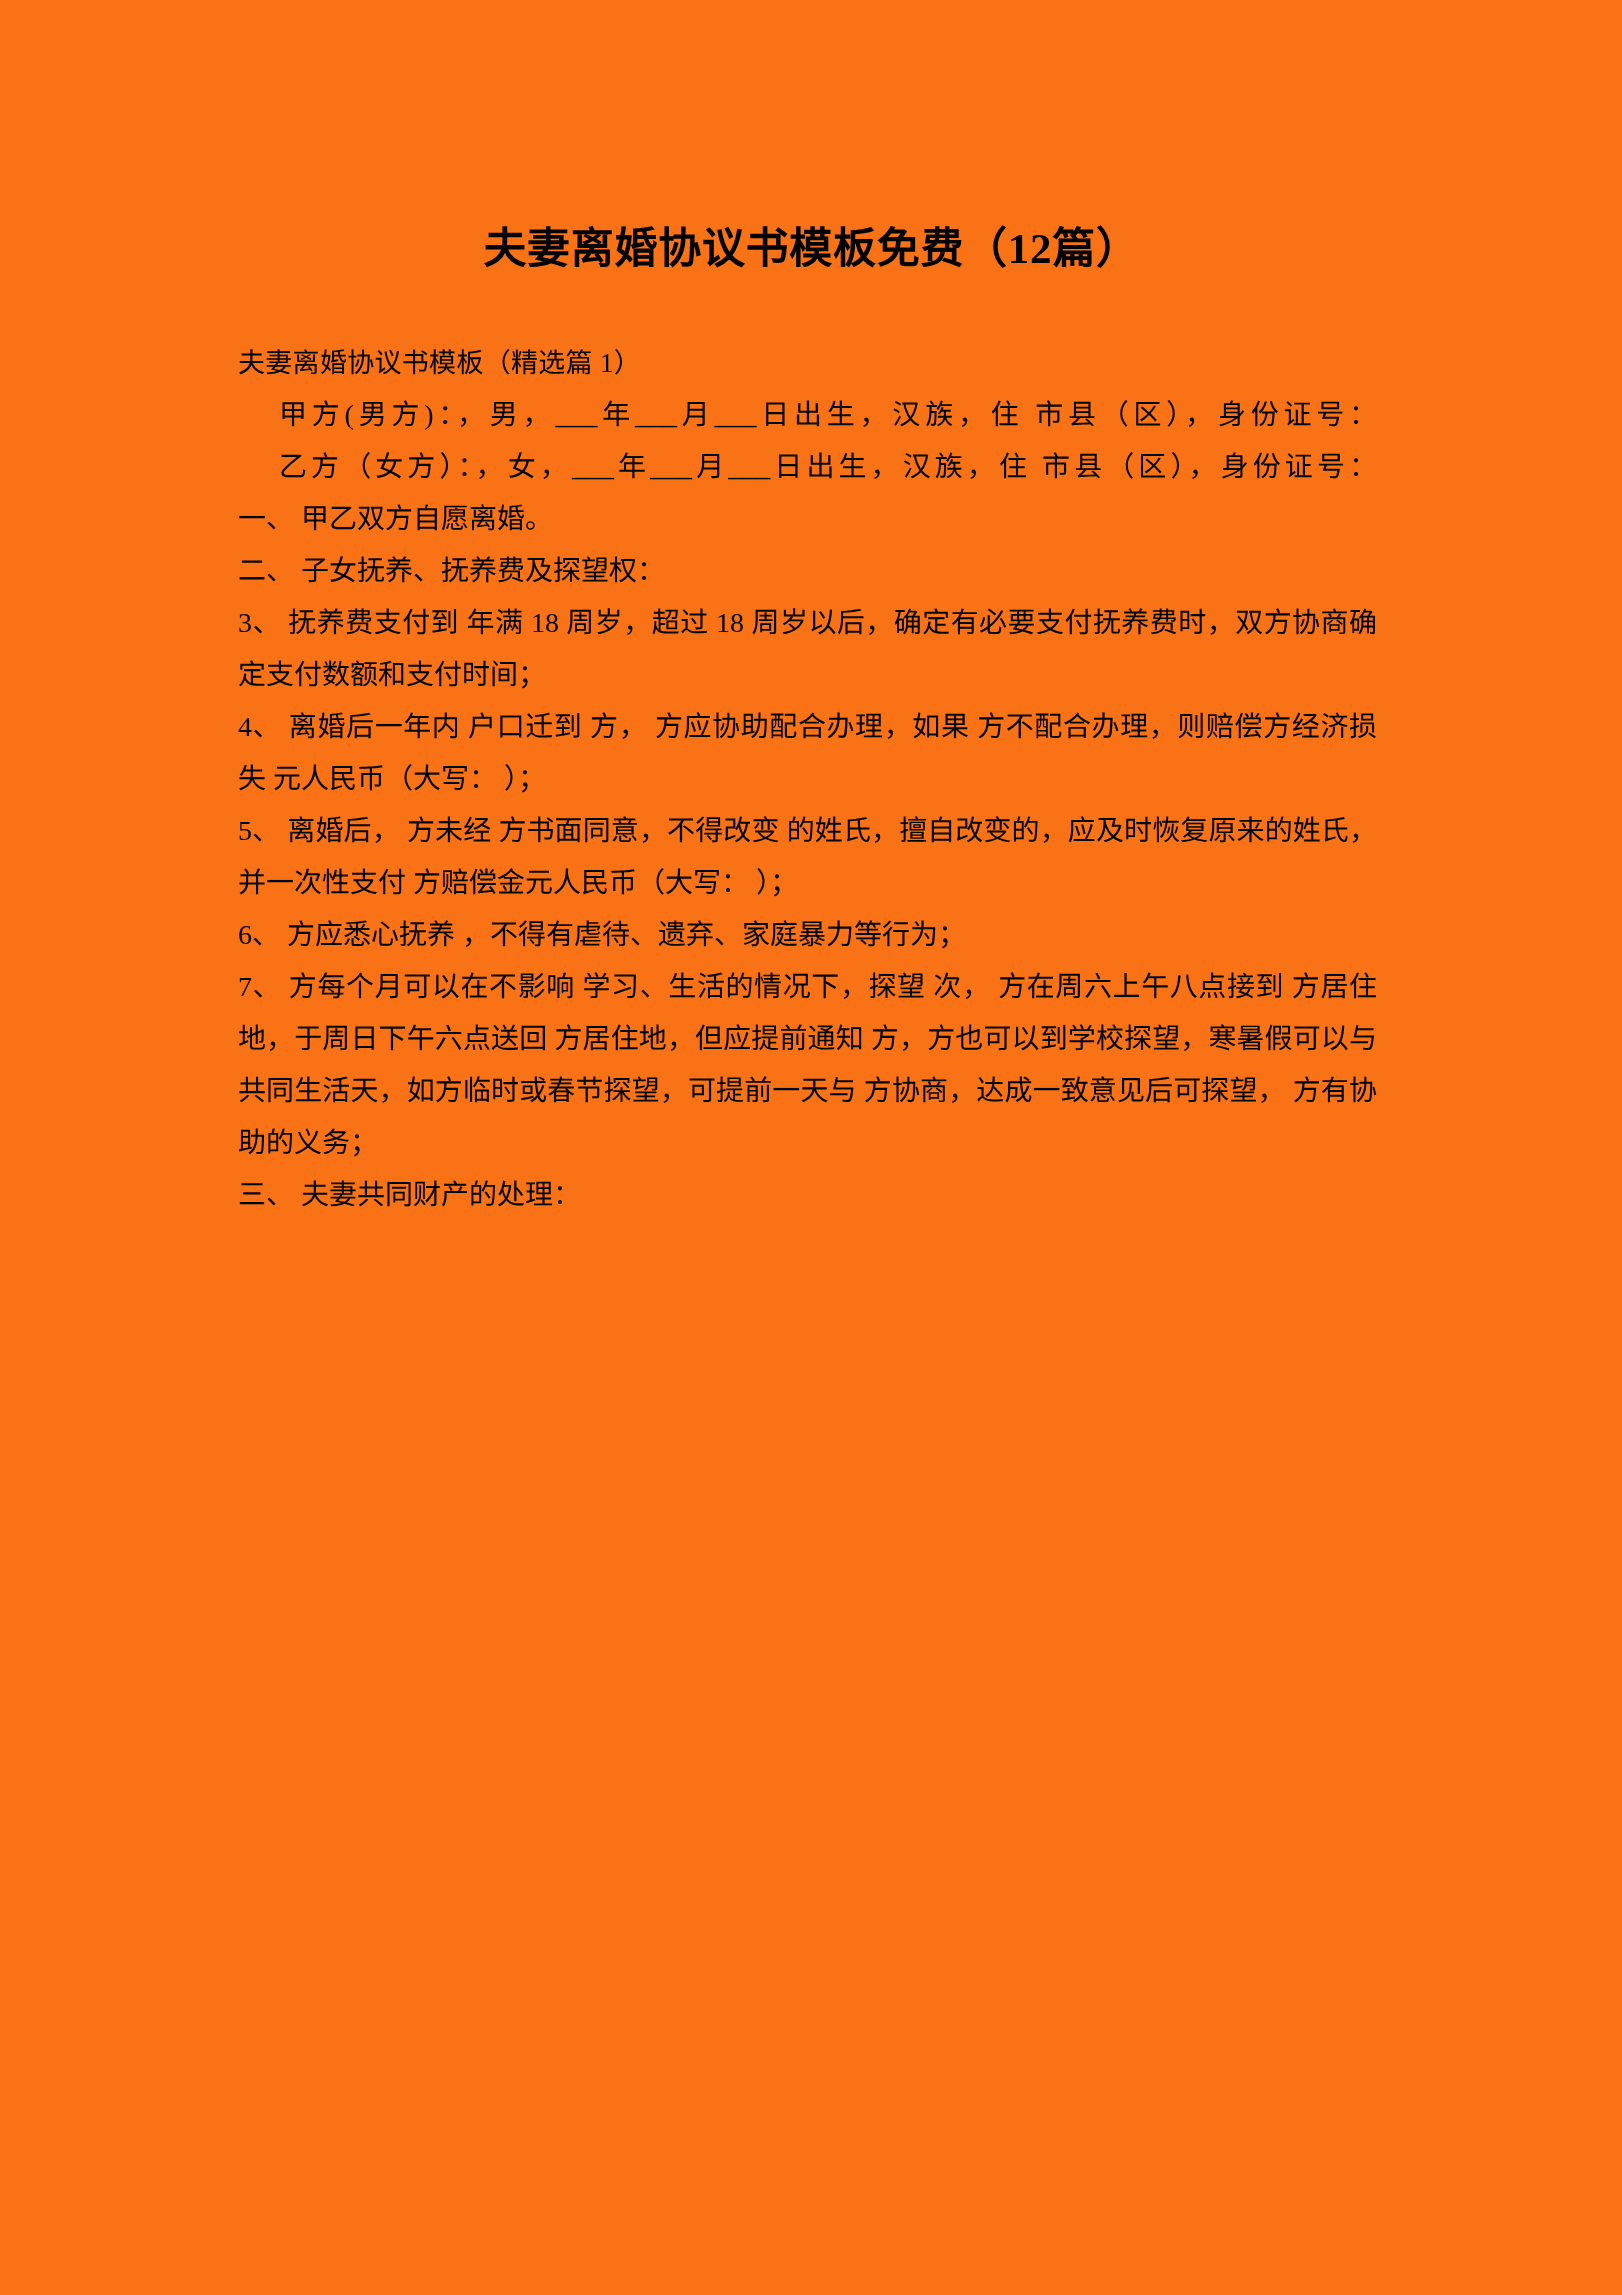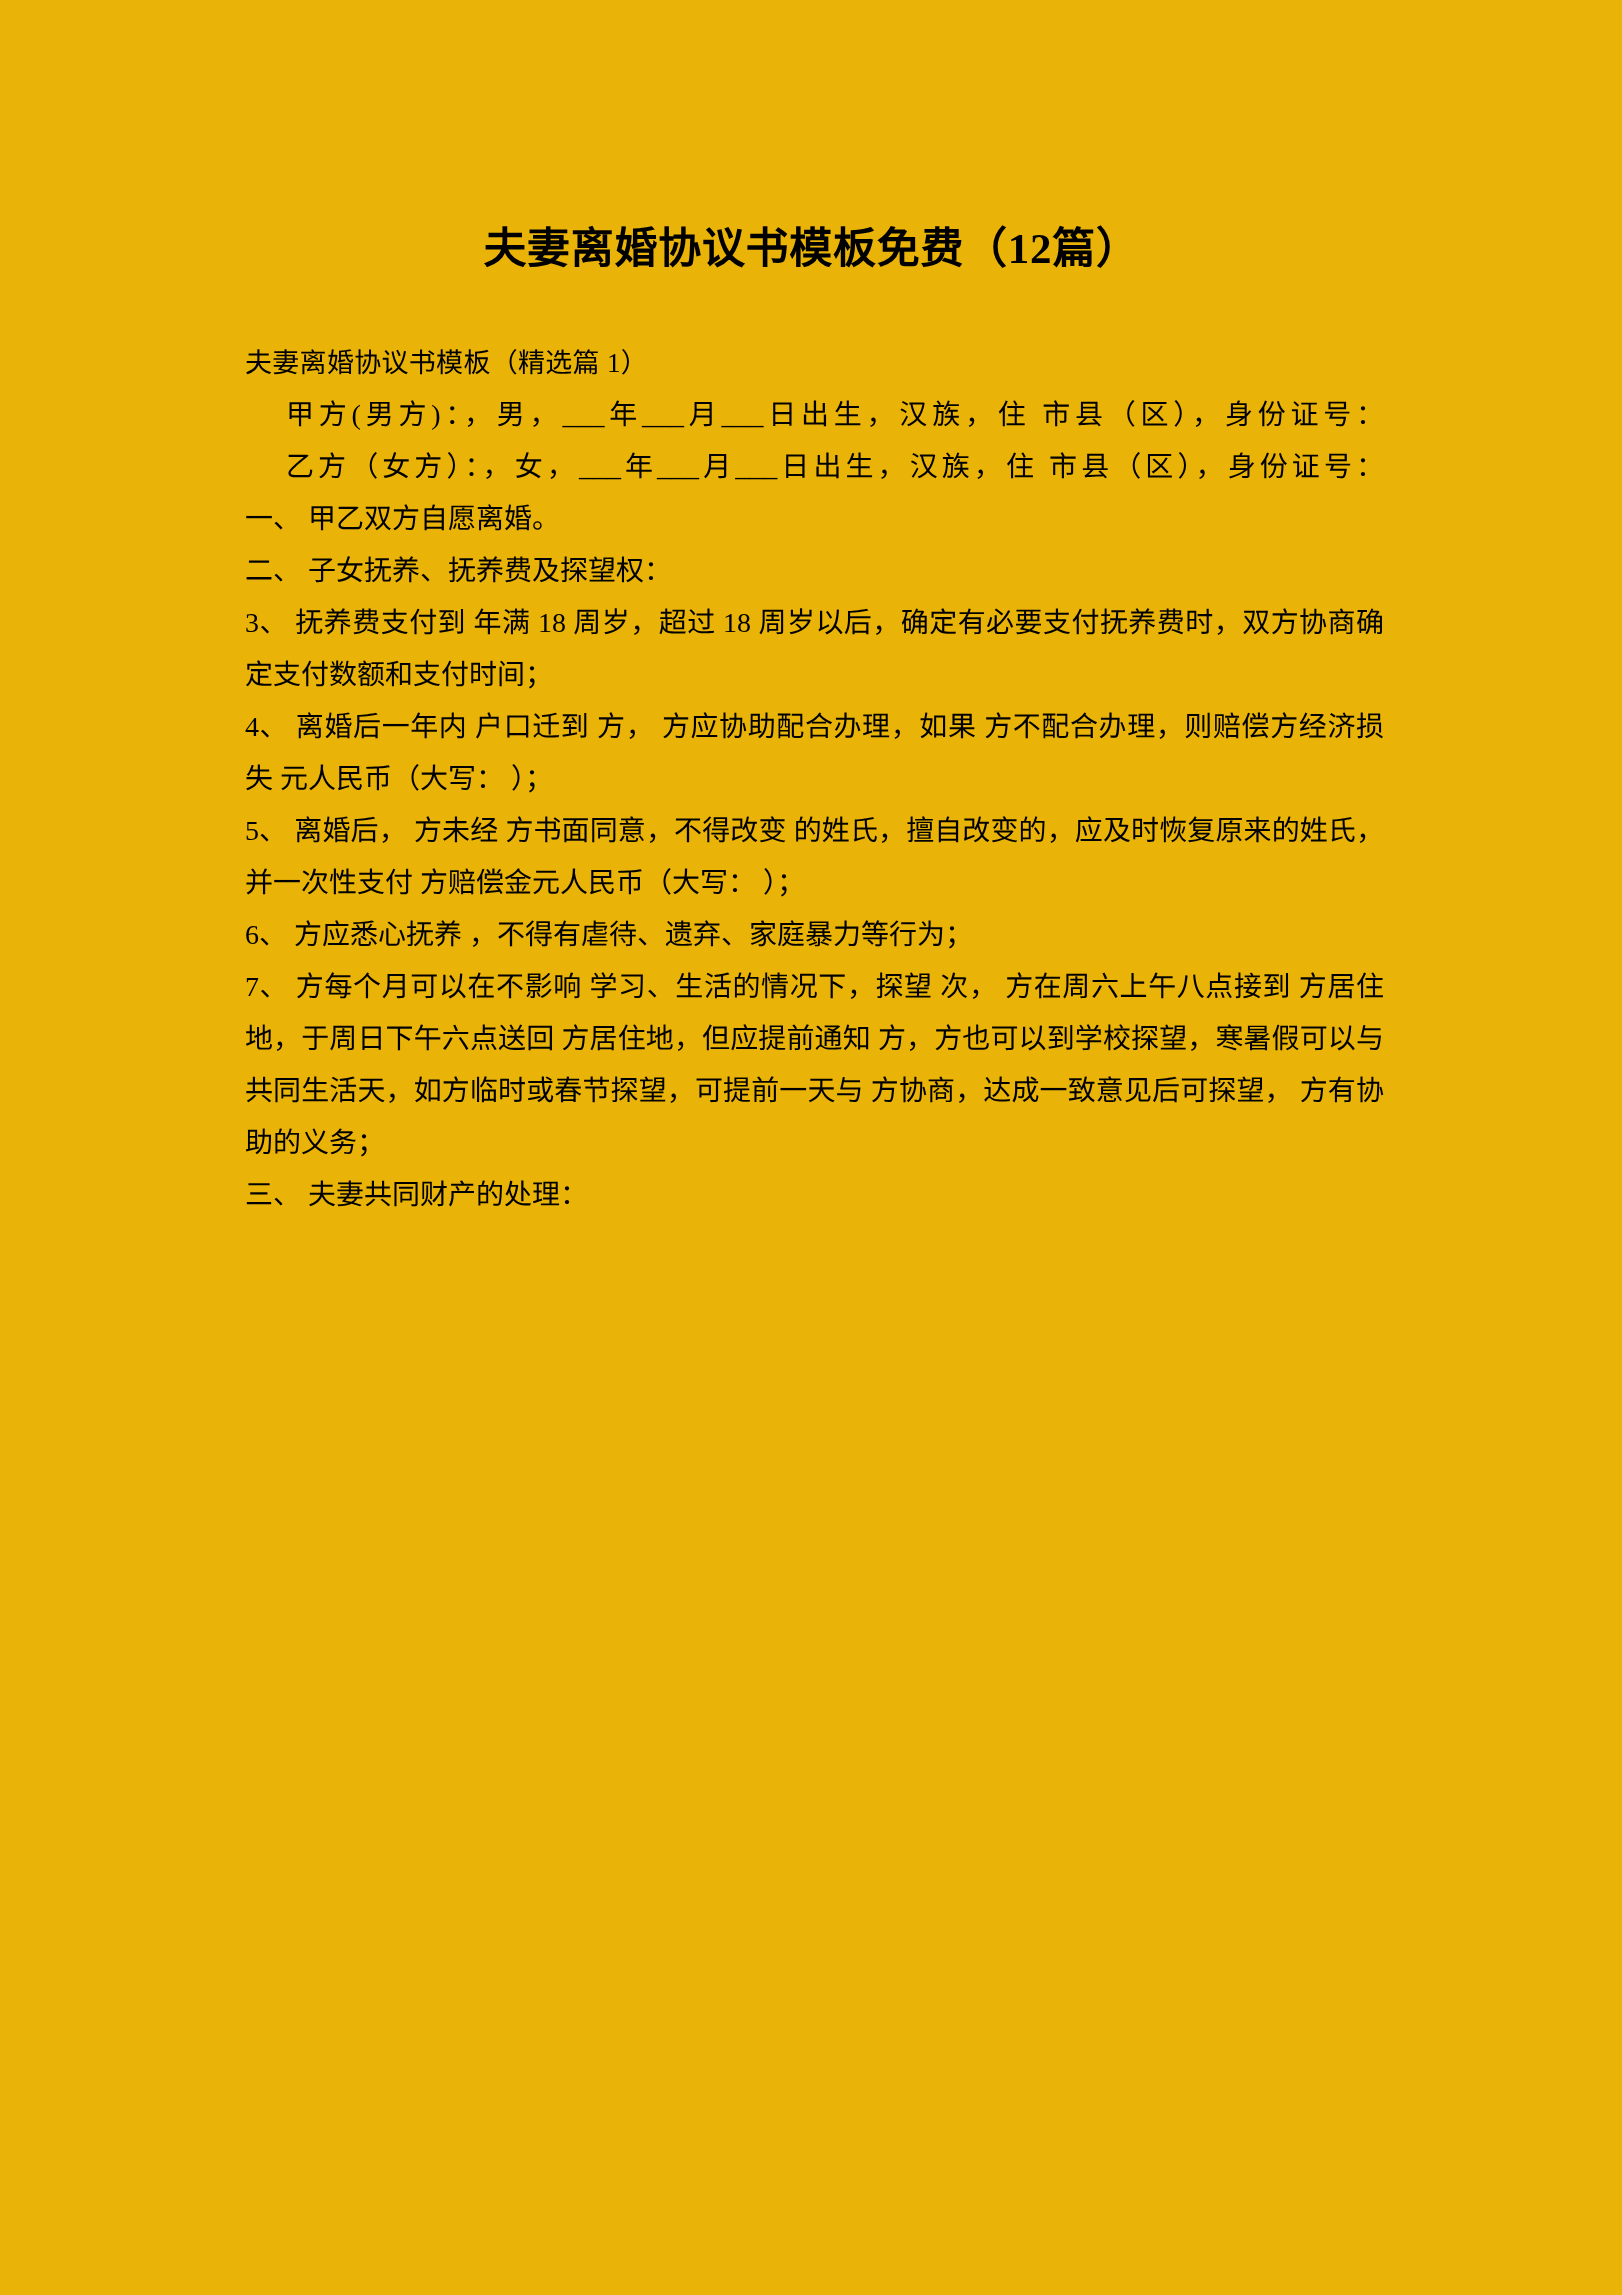--- a/index.html
+++ b/index.html
@@ -25,21 +25,21 @@
     top: 196px;
     text-align: center;
     font-size: 43px;
     font-weight: bold;
     letter-spacing: 0.7px;
     line-height: 1.12;
     white-space: nowrap;
   }
   .body-block {
     position: absolute;
-    left: 245px;
+    left: 238px;
     top: 338px;
     width: 1139px;
   }
   .subtitle {
     font-size: 27px;
     line-height: 51px;
     letter-spacing: 0.3px;
     text-align: left;
     white-space: nowrap;
   }
@@ -58,21 +58,21 @@
   }
   .para.short {
     text-align: left;
     text-align-last: left;
     white-space: nowrap;
   }
 </style>
 </head>
 <body>
 
-<div class="page" style="background: #eab308; color: rgb(0, 0, 0);">
+<div class="page" style="background: #f97316; color: rgb(0, 0, 0);">
 
   <h1 class="doc-title">夫妻离婚协议书模板免费（12篇）</h1>
 
   <div class="body-block">
 
     <div class="subtitle">夫妻离婚协议书模板（精选篇 1）</div>
 
     <div class="para just-full">甲方(男方)：，男，___年___月___日出生，汉族，住 市县（区），身份证号：</div>
 
     <div class="para just-full">乙方（女方）：，女，___年___月___日出生，汉族，住 市县（区），身份证号：</div>

